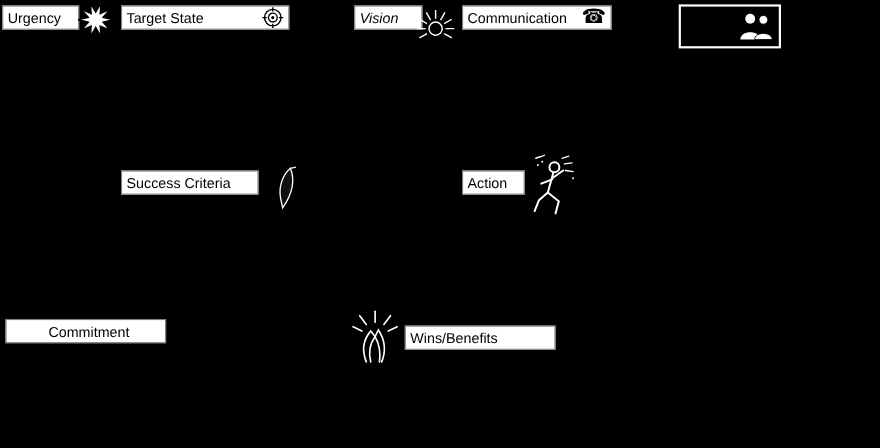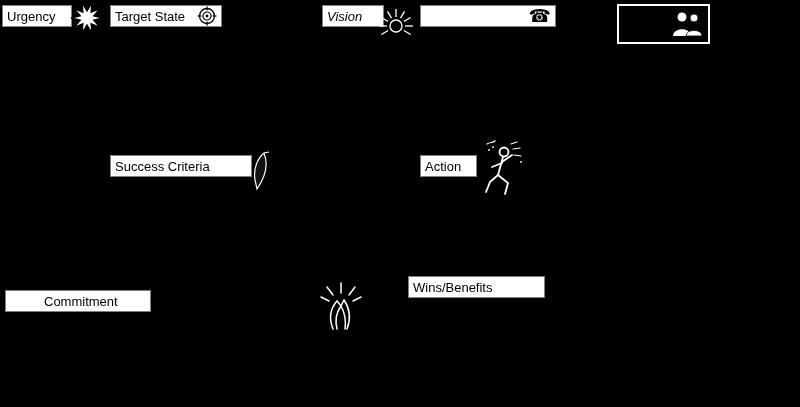--- a/index.html
+++ b/index.html
@@ -63,21 +63,21 @@
 <div id="canvas">
 
   <div class="node" style="left:2px; top:5px; width:70px;">
     <span class="lbl">Urgency</span>
   </div>
 
   <svg class="abs" style="left:69px; top:0px;" width="36" height="36" viewBox="0 0 36 36">
     <polygon points="34,18 24.7,20.2 30.9,27.4 22.1,23.7 22.9,33.2 18,25 13.1,33.2 13.9,23.7 5.1,27.4 11.3,20.2 2,18 11.3,15.8 5.1,8.6 13.9,12.3 13.1,2.8 18,11 22.9,2.8 22.1,12.3 30.9,8.6 24.7,15.8" fill="#ffffff" stroke="#000000" stroke-width="1.3"></polygon>
   </svg>
 
-  <div class="node" style="left:110px; top:5px; width:112px;">
+  <div class="node" style="left:110px; top:5px; width:153px;">
     <span class="lbl">Target State</span>
     <span class="icon-right">
       <svg width="20" height="20" viewBox="0 0 20 20">
         <circle cx="10" cy="10" r="7.5" fill="none" stroke="#000" stroke-width="1.3"></circle>
         <circle cx="10" cy="10" r="4" fill="none" stroke="#000" stroke-width="1.2"></circle>
         <circle cx="10" cy="10" r="1.4" fill="#000"></circle>
         <line x1="10" y1="0.5" x2="10" y2="4.5" stroke="#000" stroke-width="1.2"></line>
         <line x1="10" y1="15.5" x2="10" y2="19.5" stroke="#000" stroke-width="1.2"></line>
         <line x1="0.5" y1="10" x2="4.5" y2="10" stroke="#000" stroke-width="1.2"></line>
         <line x1="15.5" y1="10" x2="19.5" y2="10" stroke="#000" stroke-width="1.2"></line>
@@ -98,34 +98,35 @@
       <line x1="22" y1="17" x2="22" y2="9"></line>
       <line x1="17.5" y1="18.2" x2="13.5" y2="11.3"></line>
       <line x1="14.2" y1="21.5" x2="7.3" y2="17.5"></line>
       <line x1="13" y1="26" x2="5" y2="26"></line>
       <line x1="14.2" y1="30.5" x2="7.3" y2="34.5"></line>
       <line x1="29.8" y1="30.5" x2="36.7" y2="34.5"></line>
     </g>
   </svg>
 
   <div class="node" style="left:420px; top:5px; width:136px;">
+    <span class="lbl">Communication</span>
     <span class="icon-right glyph">☎</span>
   </div>
 
   <div class="team-box">
     <span class="lbl"></span>
     <svg width="34" height="28" viewBox="0 0 34 28">
       <circle cx="12" cy="7" r="4.5" fill="#fff"></circle>
       <path d="M3,26 C3,17 21,17 21,26 Z" fill="#fff"></path>
       <circle cx="24" cy="8" r="4" fill="#fff" stroke="#000" stroke-width="0.8"></circle>
       <path d="M16,26 C16,18.5 32,18.5 32,26 Z" fill="#fff" stroke="#000" stroke-width="0.8"></path>
     </svg>
   </div>
 
-  <div class="node" style="left:110px; top:155px; width:142px;">
+  <div class="node" style="left:110px; top:155px; width:125px;">
     <span class="lbl">Success Criteria</span>
   </div>
 
   <svg class="abs" style="left:247px; top:151px;" width="26" height="42" viewBox="0 0 26 42">
     <path d="M17,2 C21,12 19,25 10,38 L8,29 C6,17 11,7 17,2 Z" fill="#111" stroke="#fff" stroke-width="1.2"></path>
     <path d="M17,2 L22,1" stroke="#fff" stroke-width="1.2" fill="none"></path>
   </svg>
 
   <div class="node" style="left:420px; top:155px; width:57px;">
     <span class="lbl">Action</span>
@@ -160,17 +161,17 @@
       <path d="M24,12 L24,2"></path>
       <path d="M16,14 L10,6"></path>
       <path d="M32,14 L38,6"></path>
       <path d="M12,20 L4,16"></path>
       <path d="M36,20 L44,16"></path>
       <path d="M16,48 C12,38 13,28 20,20 L24,25 C19,32 18,40 20,48"></path>
       <path d="M30,48 C34,38 33,28 27,19 L24,25 C28,32 29,40 28,48"></path>
     </g>
   </svg>
 
-  <div class="node" style="left:368px; top:276px; width:137px;margin-left:40px;">
+  <div class="node" style="left:368px; top:296px; width:137px;">
     <span class="lbl">Wins/Benefits</span>
   </div>
 
 </div>
 
 </body></html>

